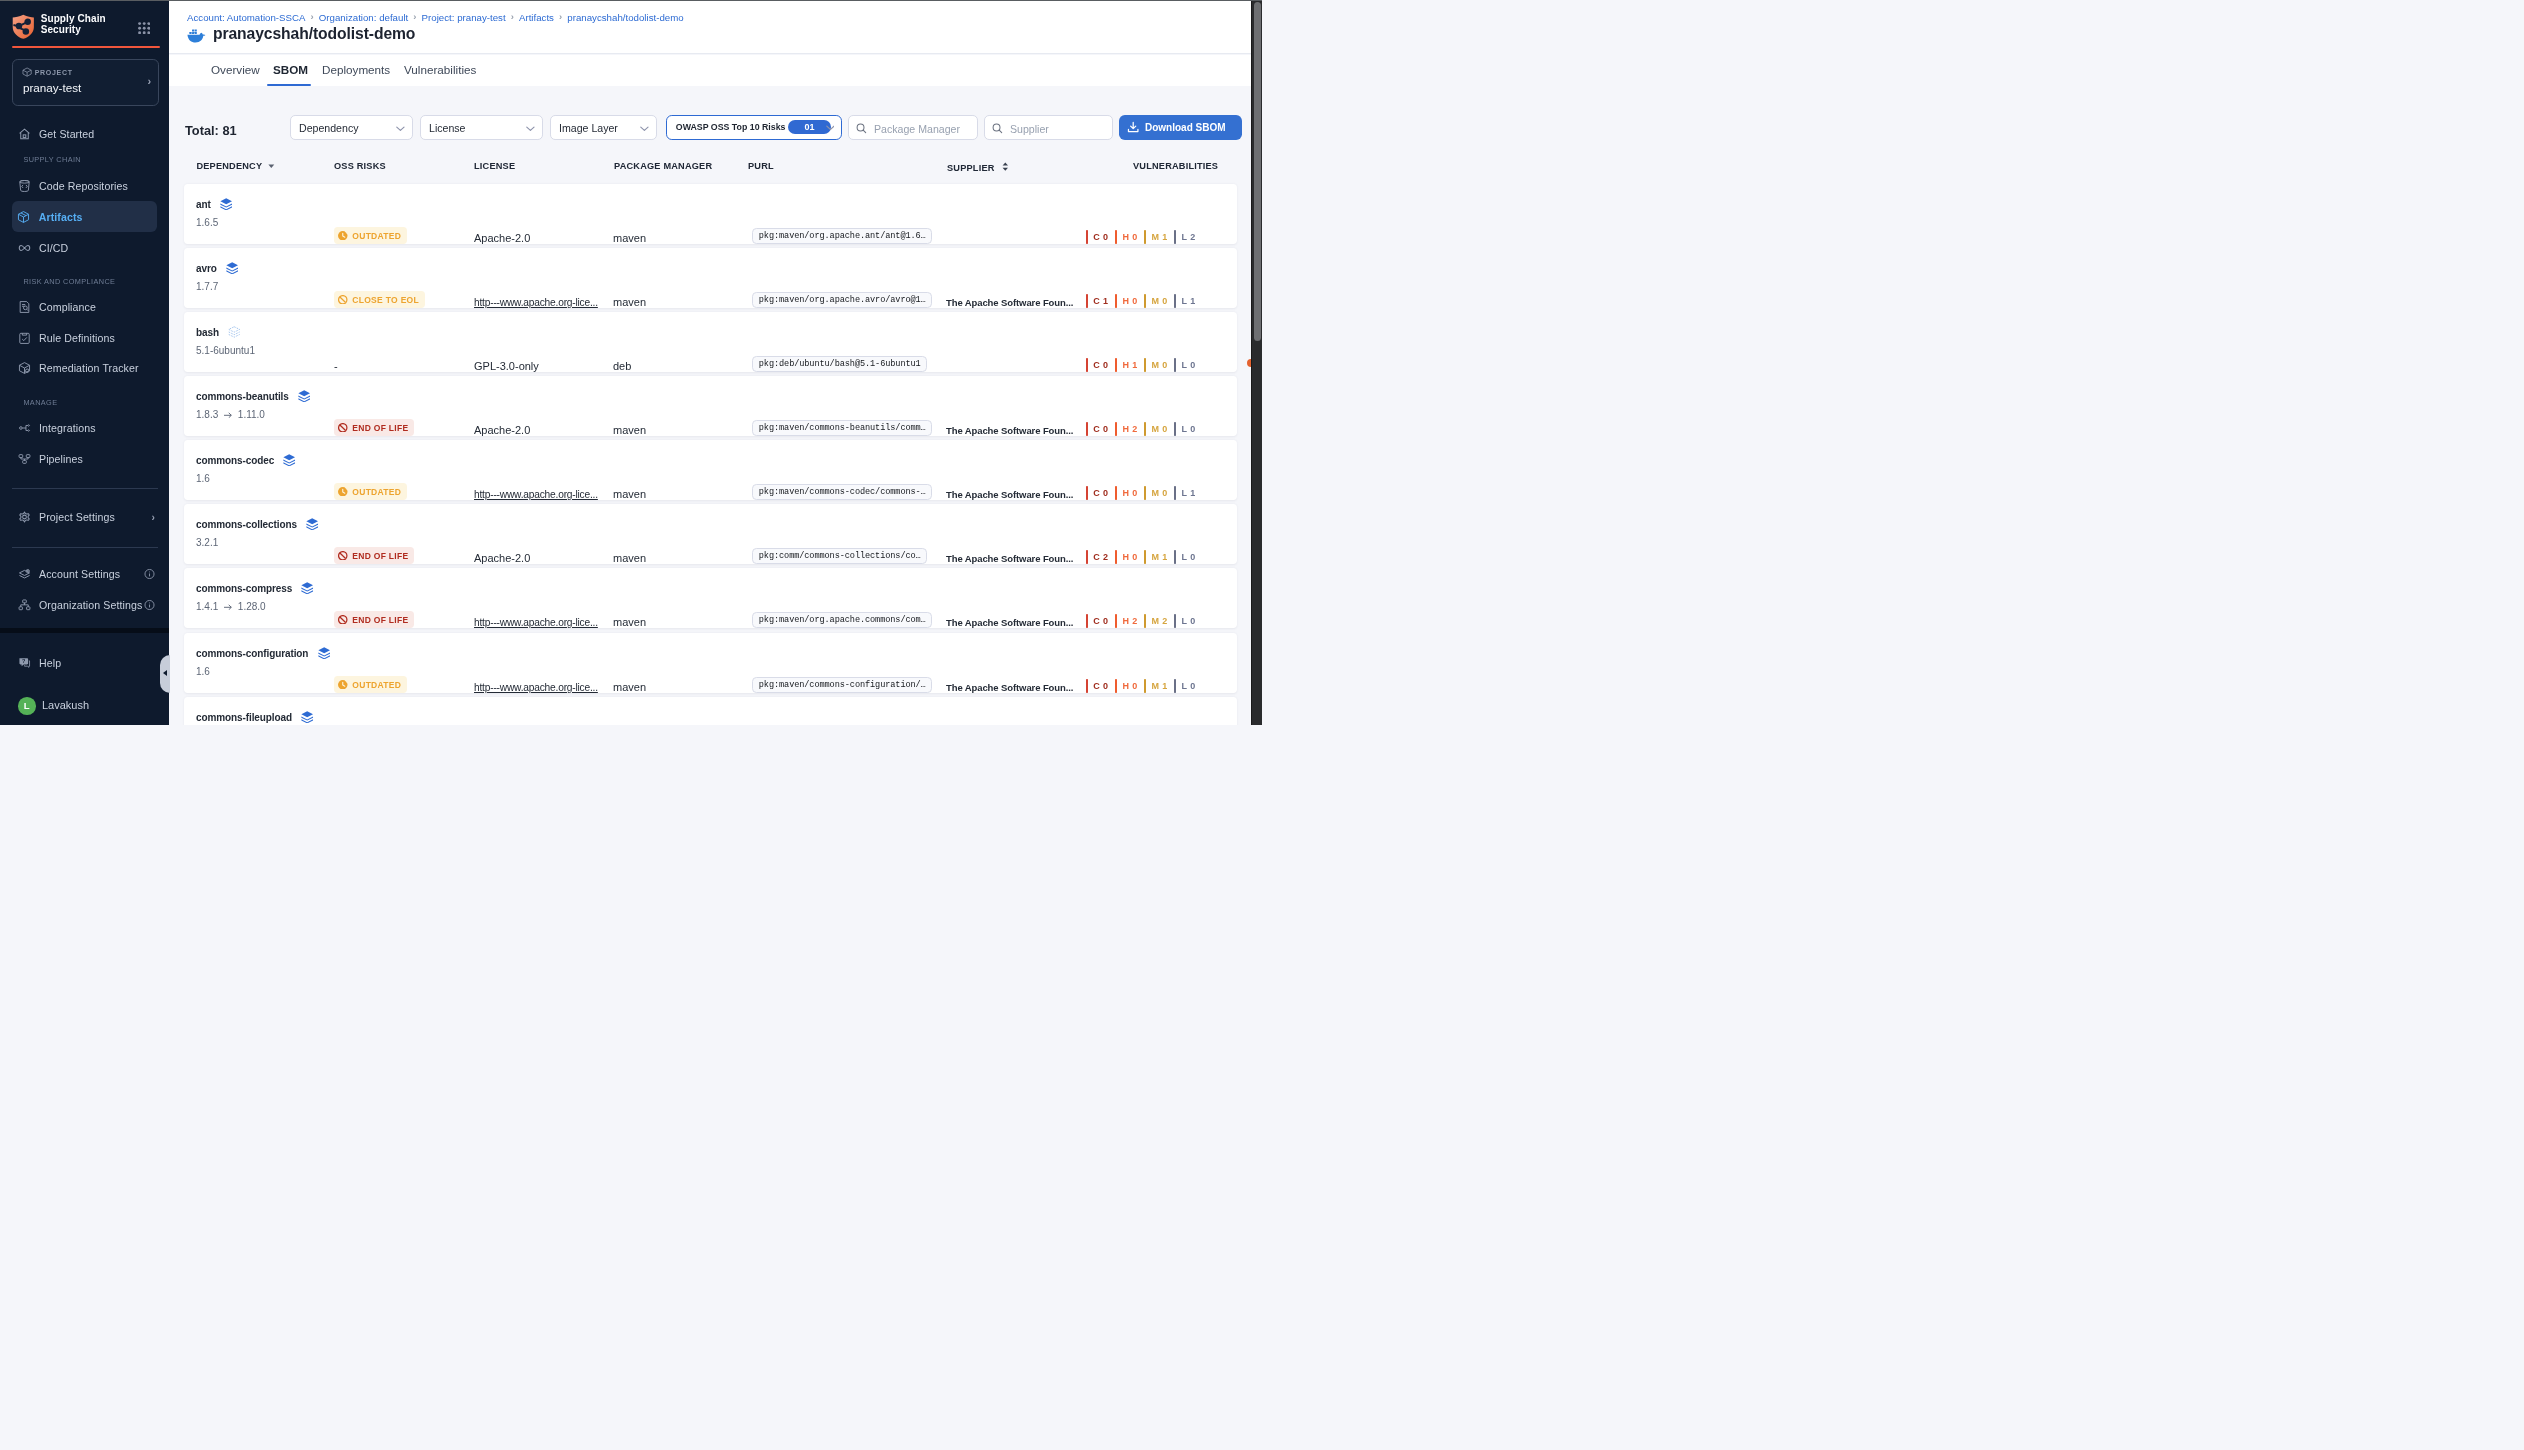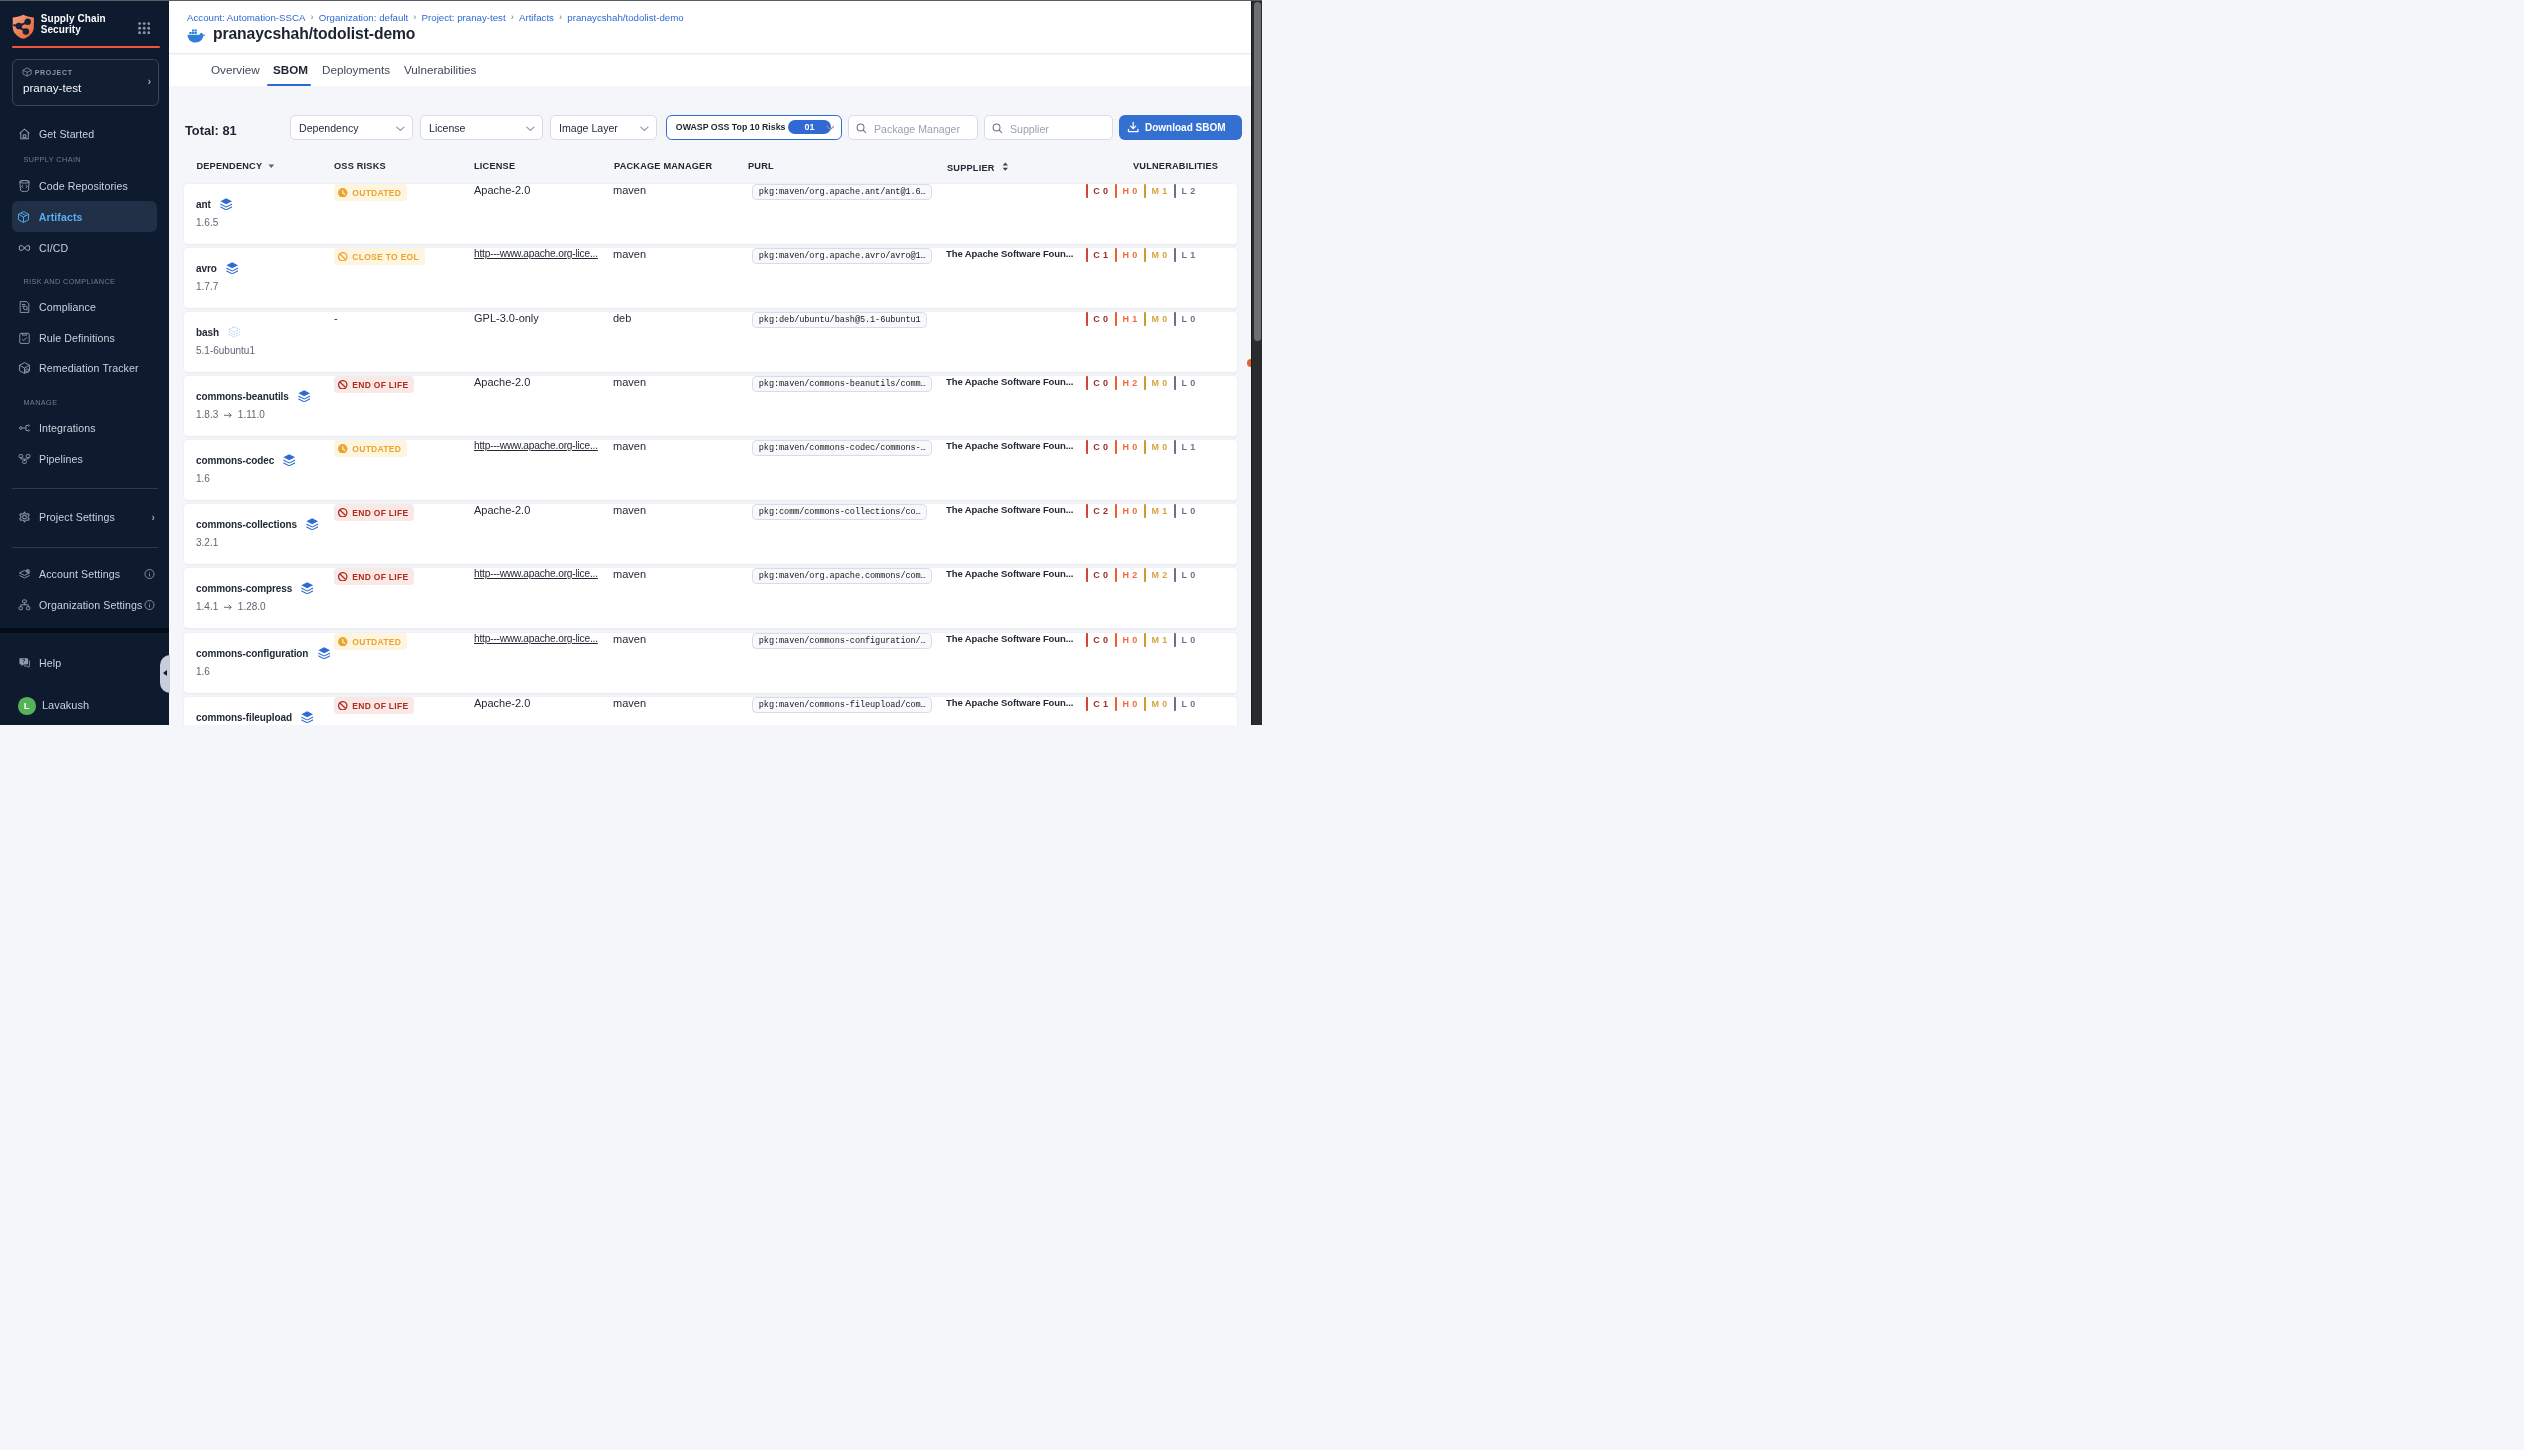--- a/index.html
+++ b/index.html
@@ -55,21 +55,21 @@
   .searchbox .ph { position:absolute; left:25px; top:6.6px; font-size:10.6px; color:#98a1b0; white-space:nowrap; }
   .searchbox .mag { position:absolute; left:7.3px; top:6.6px; }
   .dl-btn { position:absolute; left:1119px; top:115px; width:123px; height:25px; background:#3470d1; border-radius:5.8px; color:#fff; font-size:10px; font-weight:700; text-align:left; }
   .dl-btn span { position:absolute; left:26px; top:7px; }
   .dl-btn svg { position:absolute; left:8px; top:5.8px; }
 
   
   .thead { position:absolute; top:161px; left:184px; right:20px; height:13px; font-size:9.2px; font-weight:700; color:#202836; letter-spacing:0.2px; }
   .th { position:absolute; top:0; white-space:nowrap; }
   .card { position:absolute; left:184px; width:1053px; height:60px; background:#fff; border-radius:3.7px; box-shadow:0 0.7px 2.2px rgba(40,45,70,.07); }
-  .cell { position:absolute; top:0; height:60px; display:flex; align-items:flex-start; }
+  .cell { position:absolute; top:0; height:60px; display:flex; align-items:flex-end; }
   .depcell { position:absolute; left:12px; top:12.4px; }
   .nm { font-size:10px; letter-spacing:-0.1px; font-weight:700; color:#232a35; white-space:nowrap; }
   .nm svg { margin-left:6.6px; position:relative; top:1.5px; }
   .ver { margin-top:6.6px; font-size:10px; color:#5d6676; display:flex; align-items:center; gap:5.8px; }
   .badge { display:inline-flex; align-items:center; height:17px; border-radius:3.7px; padding:0 5.8px 0 4.4px; font-size:8.5px; font-weight:700; letter-spacing:0.3px; white-space:nowrap; }
   .badge svg { margin-right:4.4px; }
   .b-amber { background:#fdf5df; color:#eda42f; }
   .b-red { background:#f9e9e6; color:#b02c1f; }
   .ltxt { font-size:11px; color:#242b36; white-space:nowrap; }
   .chip { display:inline-block; background:#f8f9fc; border:0.7px solid #d9dce8; border-radius:4.4px; padding:1.5px 5.8px 2.2px; font-family:"Liberation Mono", monospace; font-size:8.6px; letter-spacing:-0.1px; color:#15181d; white-space:nowrap; }

